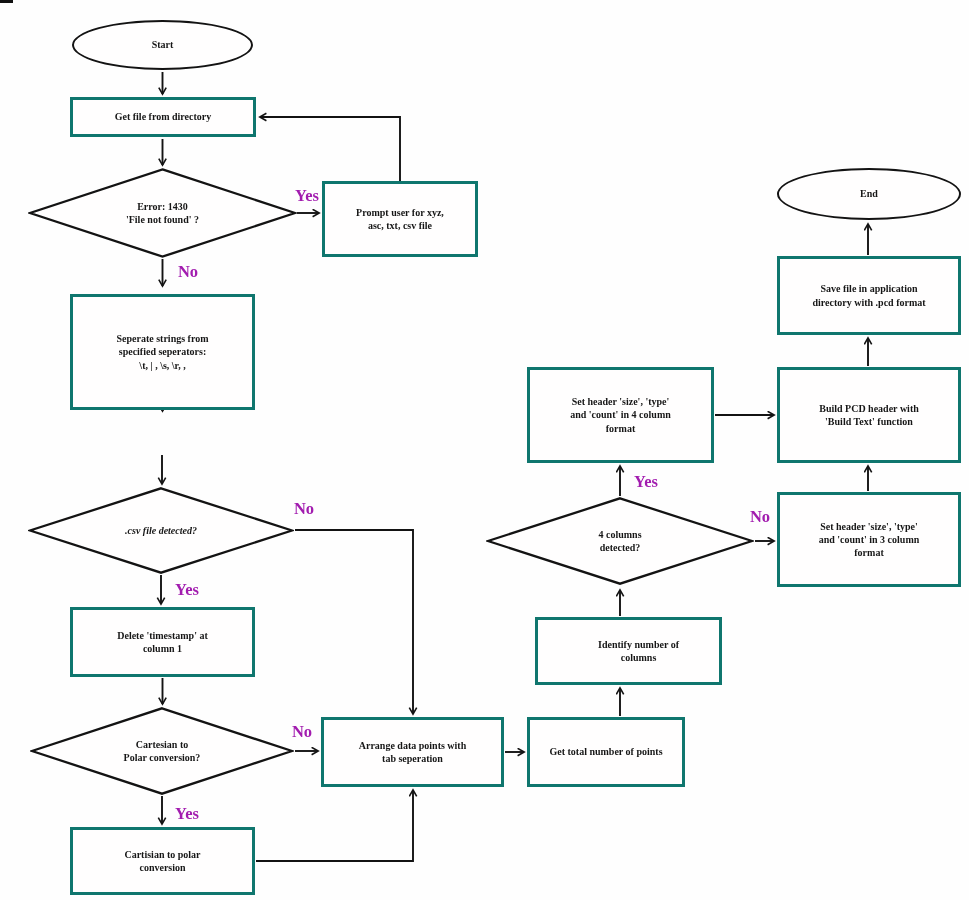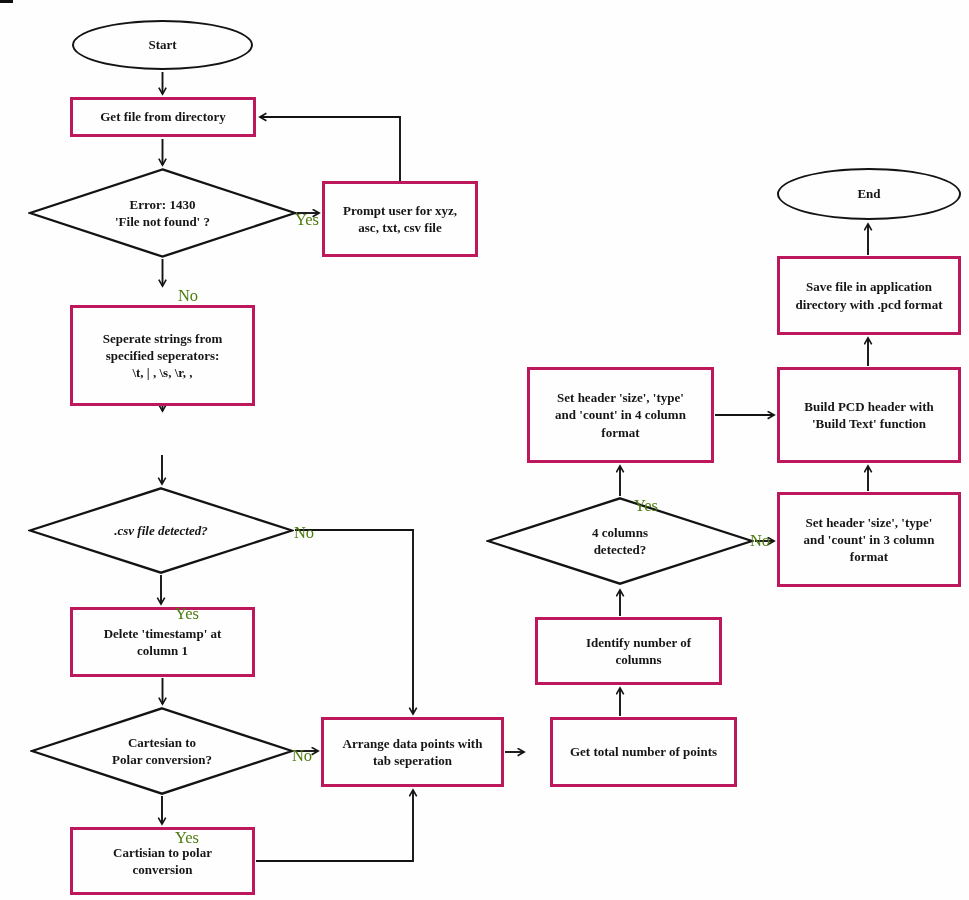--- a/index.html
+++ b/index.html
@@ -23,32 +23,32 @@
     z-index: 1;
   }
   .node {
     position: absolute;
     z-index: 2;
     display: flex;
     align-items: center;
     justify-content: center;
     text-align: center;
     box-sizing: border-box;
-    font-size: 13px;
+    font-size: 10px;
     font-weight: 700;
     line-height: 1.32;
   }
   .node .label {
     white-space: pre-line;
     padding: 0 4px;
     z-index: 2;
   }
   .rect {
     background: #fffefe;
-    border: 3px solid #be185d;
+    border: 3px solid #0f766e;
   }
   .terminator {
     background: #fffefe;
     border: 2.5px solid #131313;
     border-radius: 50%;
   }
   .diamond {
     background: transparent;
     border: none;
   }
@@ -63,23 +63,22 @@
     stroke: #131313;
     stroke-width: 2.3;
     vector-effect: non-scaling-stroke;
   }
   .edge-label {
     position: absolute;
     z-index: 3;
     width: 36px;
     text-align: center;
     font-size: 16.5px;
-    font-weight: 400;
-    color: #4d7c0f;
-    margin-top: 24px;
+    font-weight: 700;
+    color: #a21caf;
   }
   .artifact {
     position: absolute;
     left: 0; top: 0;
     width: 13px; height: 3px;
     background: #101010;
     z-index: 4;
   }
 </style>
 </head>
@@ -133,21 +132,21 @@
     </svg>
     <span class="label">Error: 1430
 'File not found' ?</span>
   </div>
 
   <div class="node rect" style="left:322px;top:181px;width:156px;height:76px;">
     <span class="label">Prompt user for xyz,
 asc, txt, csv file</span>
   </div>
 
-  <div class="node rect" style="left:70px;top:305px;width:185px;height:101px;">
+  <div class="node rect" style="left:70px;top:294px;width:185px;height:116px;">
     <span class="label">Seperate strings from
 specified seperators:
 \t, | , \s, \r, ,</span>
   </div>
 
 
   <div class="node diamond" style="left:28px;top:487px;width:266px;height:87px;font-style:italic;">
     <svg viewBox="0 0 200 100" preserveAspectRatio="none">
       <polygon points="100,1.5 198.5,50 100,98.5 1.5,50"></polygon>
     </svg>
@@ -170,21 +169,21 @@
   <div class="node rect" style="left:70px;top:827px;width:185px;height:68px;">
     <span class="label">Cartisian to polar
 conversion</span>
   </div>
 
   <div class="node rect" style="left:321px;top:717px;width:183px;height:70px;">
     <span class="label">Arrange data points with
 tab seperation</span>
   </div>
 
-  <div class="node rect" style="left:527px;top:717px;width:187px;height:70px;margin-left:23px;">
+  <div class="node rect" style="left:527px;top:717px;width:158px;height:70px;">
     <span class="label">Get total number of points</span>
   </div>
 
   <div class="node rect" style="left:535px;top:617px;width:187px;height:68px;padding-left:20px;">
     <span class="label">Identify number of
 columns</span>
   </div>
 
   <div class="node diamond" style="left:486px;top:497px;width:268px;height:88px;">
     <svg viewBox="0 0 200 100" preserveAspectRatio="none">

